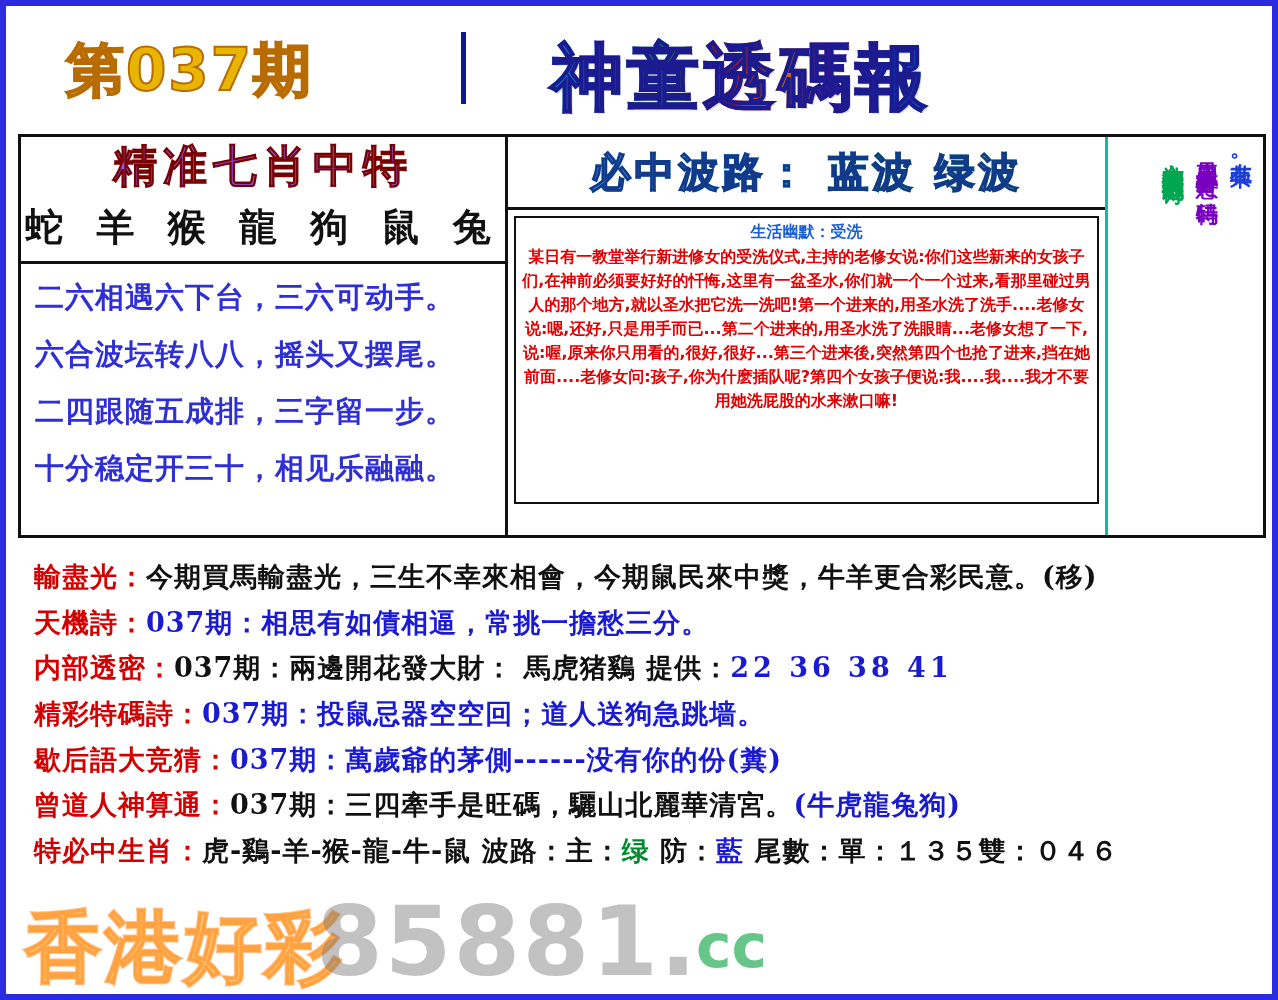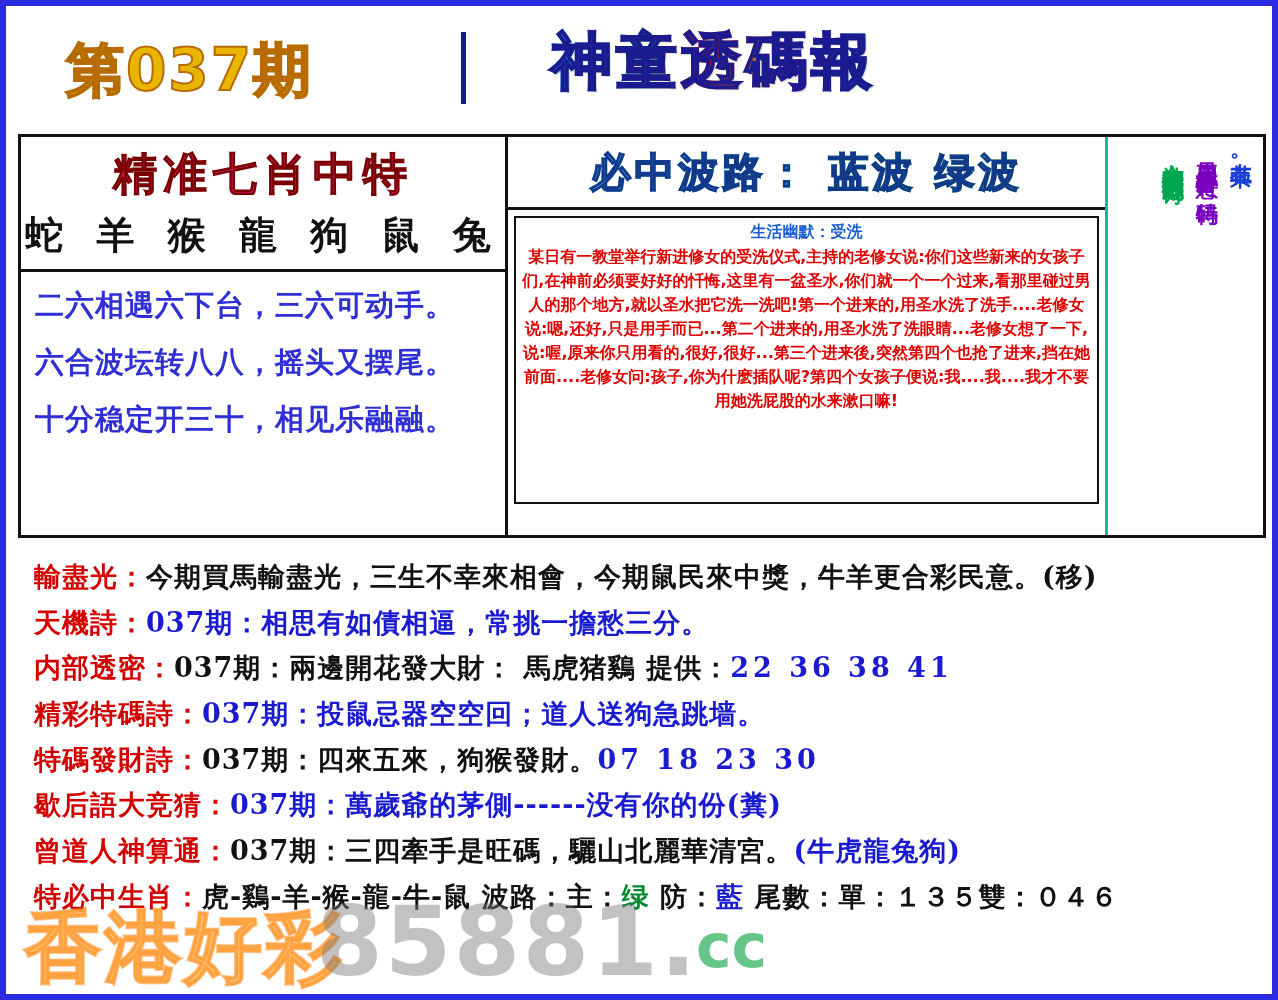--- a/index.html
+++ b/index.html
@@ -25,43 +25,43 @@
     font-size:58px;font-weight:bold;
     color:#e8b600;
     -webkit-text-stroke:2px #b86b00;
     font-family:"DejaVu Sans","Liberation Sans",sans-serif;
     letter-spacing:2px;
   }
   .divider{
     position:absolute;left:455px;top:26px;width:5px;height:72px;background:#0b1a8c;
   }
   .title{
-    position:absolute;left:545px;top:15px;
-    font-size:61px;font-weight:bold;
+    position:absolute;left:545px;top:24px;
+    font-size:72px;font-weight:bold;
     letter-spacing:4px;
     background:linear-gradient(90deg,#00c2ff 0%,#1a3ad8 14%,#00b050 30%,#ff0000 46%,#ff8a00 60%,#7b00c9 74%,#0d3be0 88%,#00a0ff 100%);
     -webkit-background-clip:text;background-clip:text;color:transparent;
     -webkit-text-stroke:2px #1b1b8f;
     text-shadow:2px 2px 0 rgba(0,0,0,.15);
     white-space:nowrap;
   }
   
   .grid{
     position:absolute;left:12px;top:128px;width:1248px;height:404px;
     border:3px solid #111;
     box-sizing:border-box;
     display:flex;
   }
   .colL{width:487px;border-right:3px solid #111;box-sizing:border-box;position:relative;}
   .colM{width:600px;border-right:3px solid #14b8a6;box-sizing:border-box;position:relative;}
   .colR{flex:1;box-sizing:border-box;position:relative;}
 
   .lead{
-    margin:8px 0 0 0;text-align:center;
-    font-size:44px;font-weight:bold;color:#be185d;
+    margin:0 0 0 0;text-align:center;
+    font-size:44px;font-weight:bold;color:#8b5cf6;
     -webkit-text-stroke:1px #7a0000;
     letter-spacing:6px;
     font-family:"DejaVu Sans","Liberation Sans",sans-serif;
   }
   .zodiac{
     margin-top:6px;text-align:center;
     font-size:38px;font-weight:bold;color:#111;
     letter-spacing:10px;
     border-bottom:3px solid #111;padding-bottom:8px;
   }
@@ -144,20 +144,21 @@
     <div class="title">神童透碼報</div>
   </div>
 
   <div class="grid">
 
     <div class="colL">
       <div class="lead">精准七肖中特</div>
       <div class="zodiac">蛇 羊 猴 龍 狗 鼠 兔</div>
       <div class="verse">二六相遇六下台，三六可动手。</div>
       <div class="verse">六合波坛转八八，摇头又摆尾。</div>
+      <div class="verse">二四跟随五成排，三字留一步。</div>
       <div class="verse">十分稳定开三十，相见乐融融。</div>
     </div>
 
     <div class="colM">
       <div class="wave-head">必中波路： 蓝波 绿波</div>
       <div class="joke-box">
         <div class="joke-title">生活幽默：受洗</div>
         <div class="joke-body">某日有一教堂举行新进修女的受洗仪式,主持的老修女说:你们这些新来的女孩子们,在神前必须要好好的忏悔,这里有一盆圣水,你们就一个一个过来,看那里碰过男人的那个地方,就以圣水把它洗一洗吧!第一个进来的,用圣水洗了洗手....老修女说:嗯,还好,只是用手而已...第二个进来的,用圣水洗了洗眼睛...老修女想了一下,说:喔,原来你只用看的,很好,很好...第三个进来後,突然第四个也抢了进来,挡在她前面....老修女问:孩子,你为什麽插队呢?第四个女孩子便说:我....我....我才不要用她洗屁股的水来漱口嘛!</div>
       </div>
     </div>
@@ -180,23 +181,20 @@
     </div>
 
     <div class="line">
       <span class="c-red">内部透密：</span><span class="c-dark">037期：兩邊開花發大財：  馬虎猪鷄 提供：</span><span class="num">22  36  38  41</span>
     </div>
 
     <div class="line">
       <span class="c-red">精彩特碼詩：</span><span class="c-blue">037期：投鼠忌器空空回；道人送狗急跳墙。</span>
     </div>
 
-    <div class="line">
-      <span class="c-red">特碼發財詩：</span><span class="c-dark">037期：四來五來，狗猴發財。</span><span class="num">07  18  23  30</span>
-    </div>
 
     <div class="line">
       <span class="c-red">歇后語大竞猜：</span><span class="c-blue">037期：萬歲爺的茅側------没有你的份(糞)</span>
     </div>
 
     <div class="line">
       <span class="c-red">曾道人神算通：</span><span class="c-dark">037期：三四牽手是旺碼，驪山北麗華清宮。</span><span class="c-blue">(牛虎龍兔狗)</span>
     </div>
 
     <div class="line">

